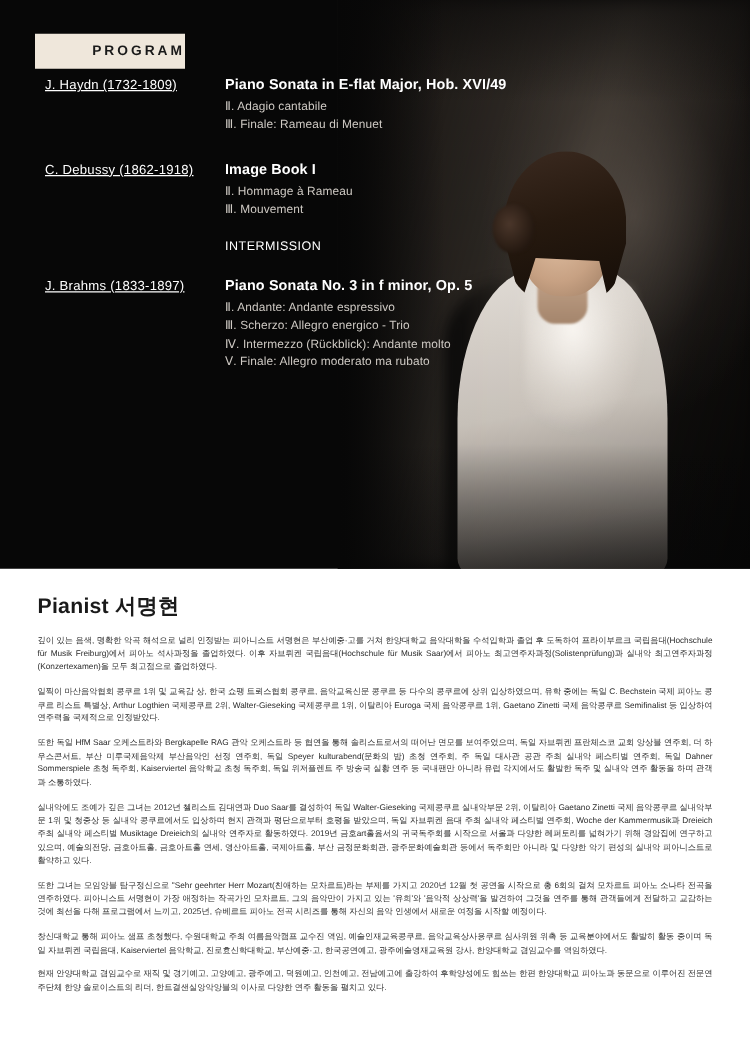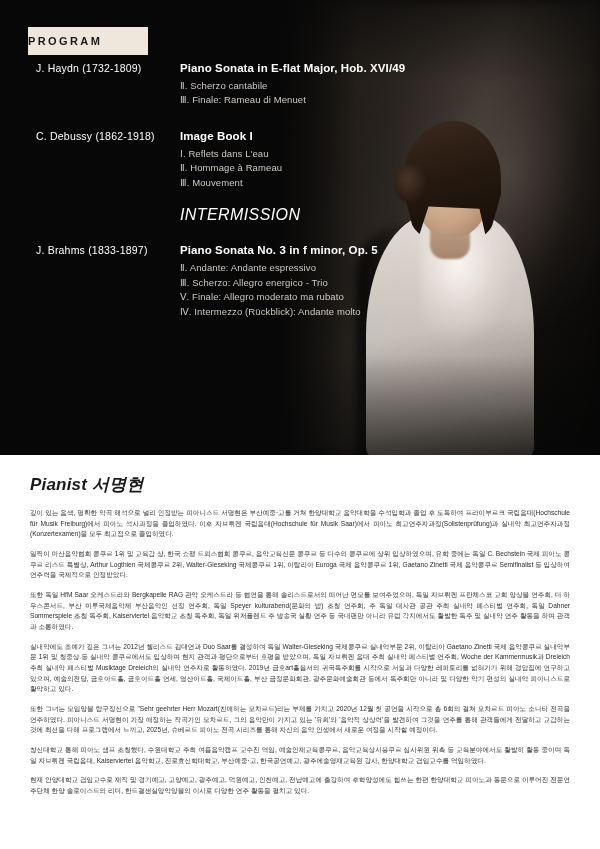--- a/index.html
+++ b/index.html
@@ -110,21 +110,21 @@
       linear-gradient(0deg, rgba(7,7,7,.55) 0%, rgba(7,7,7,0) 22%),
       linear-gradient(180deg, rgba(7,7,7,.6) 0%, rgba(7,7,7,0) 18%);
   }
 
   
   .program-tag {
     position: absolute;
     left: 28px; top: 27px;
     width: 120px; height: 28px;
     background: #efe7db;
-    display: flex; align-items: center; justify-content: flex-start;
+    display: flex; align-items: center; justify-content: flex-end;
   }
   .program-tag span {
     font-size: 11px;
     font-weight: bold;
     letter-spacing: 2.4px;
     color: #1a1a1a;
   }
 
   
   .entries {
@@ -133,59 +133,58 @@
     width: 420px;
   }
   .entry { position: relative; margin-bottom: 16px; }
   .composer {
     position: absolute;
     left: 36px; top: 0;
     width: 150px;
     font-size: 10.5px;
     color: #ffffff;
     letter-spacing: .2px;
+    text-decoration: underline;
   }
   .work { margin-left: 180px; }
   .work-title {
     font-size: 11.5px;
     font-weight: bold;
     color: #ffffff;
     letter-spacing: .1px;
     margin-bottom: 5px;
   }
   .mvts { list-style: none; }
   .mvts li {
     font-size: 9.5px;
     color: #cfcac4;
     line-height: 1.52;
     letter-spacing: .1px;
   }
   .intermission {
     margin-left: 180px;
     margin-top: 14px;
     margin-bottom: 14px;
-    font-size: 16px;
-    font-style: italic;
+    font-size: 10px;
     color: #ffffff;
     letter-spacing: .4px;
   }
 
   
   .bio {
     position: absolute;
     left: 0; top: 455px;
     width: 600px;
     padding: 18px 30px 10px 30px;
   }
   .bio-title {
     font-size: 17px;
     color: #1a1a1a;
     margin-bottom: 12px;
     letter-spacing: .2px;
-    font-style: italic;
   }
   .bio p {
     font-size: 6.6px;
     line-height: 1.62;
     color: #2b2b2b;
     text-align: justify;
     margin-bottom: 9px;
     letter-spacing: 0px;
   }
   .bio p:last-child { margin-bottom: 0; }
@@ -214,49 +213,48 @@
       <span>PROGRAM</span>
     </div>
 
     <div class="entries">
 
       <div class="entry">
         <div class="composer">J. Haydn (1732-1809)</div>
         <div class="work">
           <div class="work-title">Piano Sonata in E-flat Major, Hob. XVI/49</div>
           <ul class="mvts">
-            <li>Ⅱ. Scherzo cantabile</li>
+            <li>Ⅱ. Adagio cantabile</li>
             <li>Ⅲ. Finale: Rameau di Menuet</li>
           </ul>
         </div>
       </div>
 
       <div class="entry" style="margin-top:22px;">
         <div class="composer">C. Debussy (1862-1918)</div>
         <div class="work">
           <div class="work-title">Image Book I</div>
           <ul class="mvts">
-            <li>Ⅰ. Reflets dans L'eau</li>
             <li>Ⅱ. Hommage à Rameau</li>
             <li>Ⅲ. Mouvement</li>
           </ul>
         </div>
       </div>
 
       <div class="intermission">INTERMISSION</div>
 
       <div class="entry" style="margin-top:20px;">
         <div class="composer">J. Brahms (1833-1897)</div>
         <div class="work">
           <div class="work-title">Piano Sonata No. 3 in f minor, Op. 5</div>
           <ul class="mvts">
             <li>Ⅱ. Andante: Andante espressivo</li>
             <li>Ⅲ. Scherzo: Allegro energico - Trio</li>
+            <li>Ⅳ. Intermezzo (Rückblick): Andante molto</li>
             <li>Ⅴ. Finale: Allegro moderato ma rubato</li>
-            <li>Ⅳ. Intermezzo (Rückblick): Andante molto</li>
           </ul>
         </div>
       </div>
 
     </div>
   </div>
 
   <div class="bio">
     <h1 class="bio-title">Pianist 서명현</h1>
     <p>깊이 있는 음색, 명확한 악곡 해석으로 널리 인정받는 피아니스트 서명현은 부산예중·고를 거쳐 한양대학교 음악대학을 수석입학과 졸업 후 도독하여 프라이부르크 국립음대(Hochschule für Musik Freiburg)에서 피아노 석사과정을 졸업하였다. 이후 자브뤼켄 국립음대(Hochschule für Musik Saar)에서 피아노 최고연주자과정(Solistenprüfung)과 실내악 최고연주자과정(Konzertexamen)을 모두 최고점으로 졸업하였다.</p>

